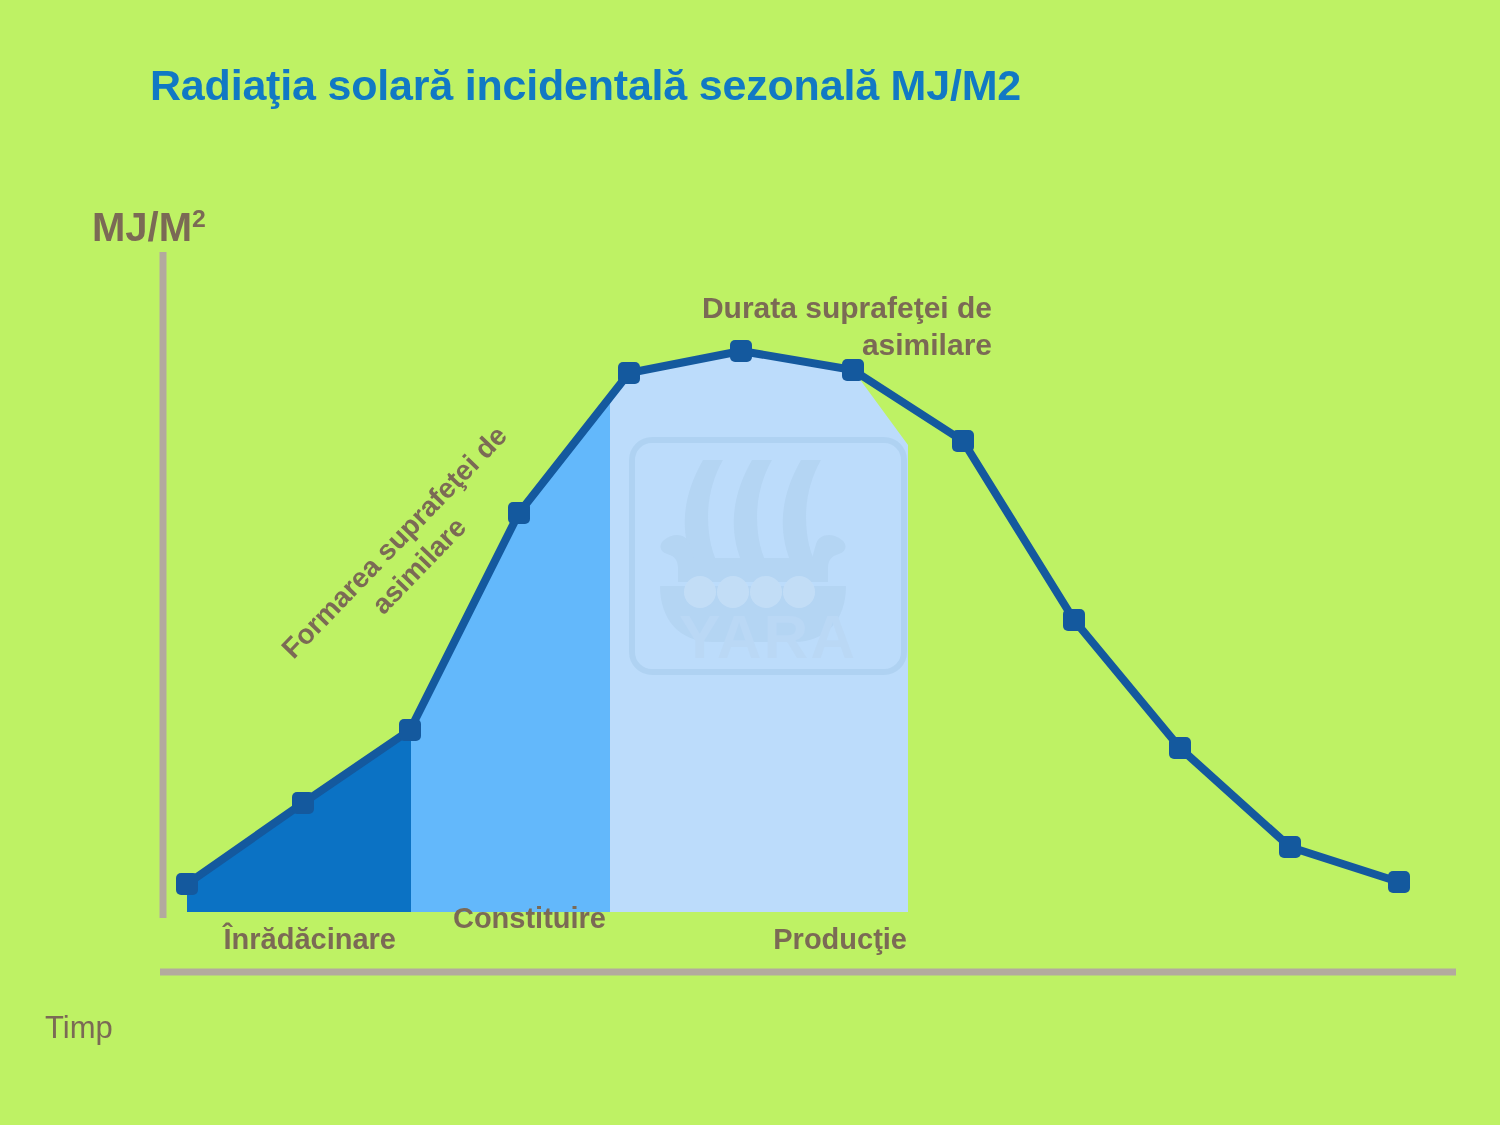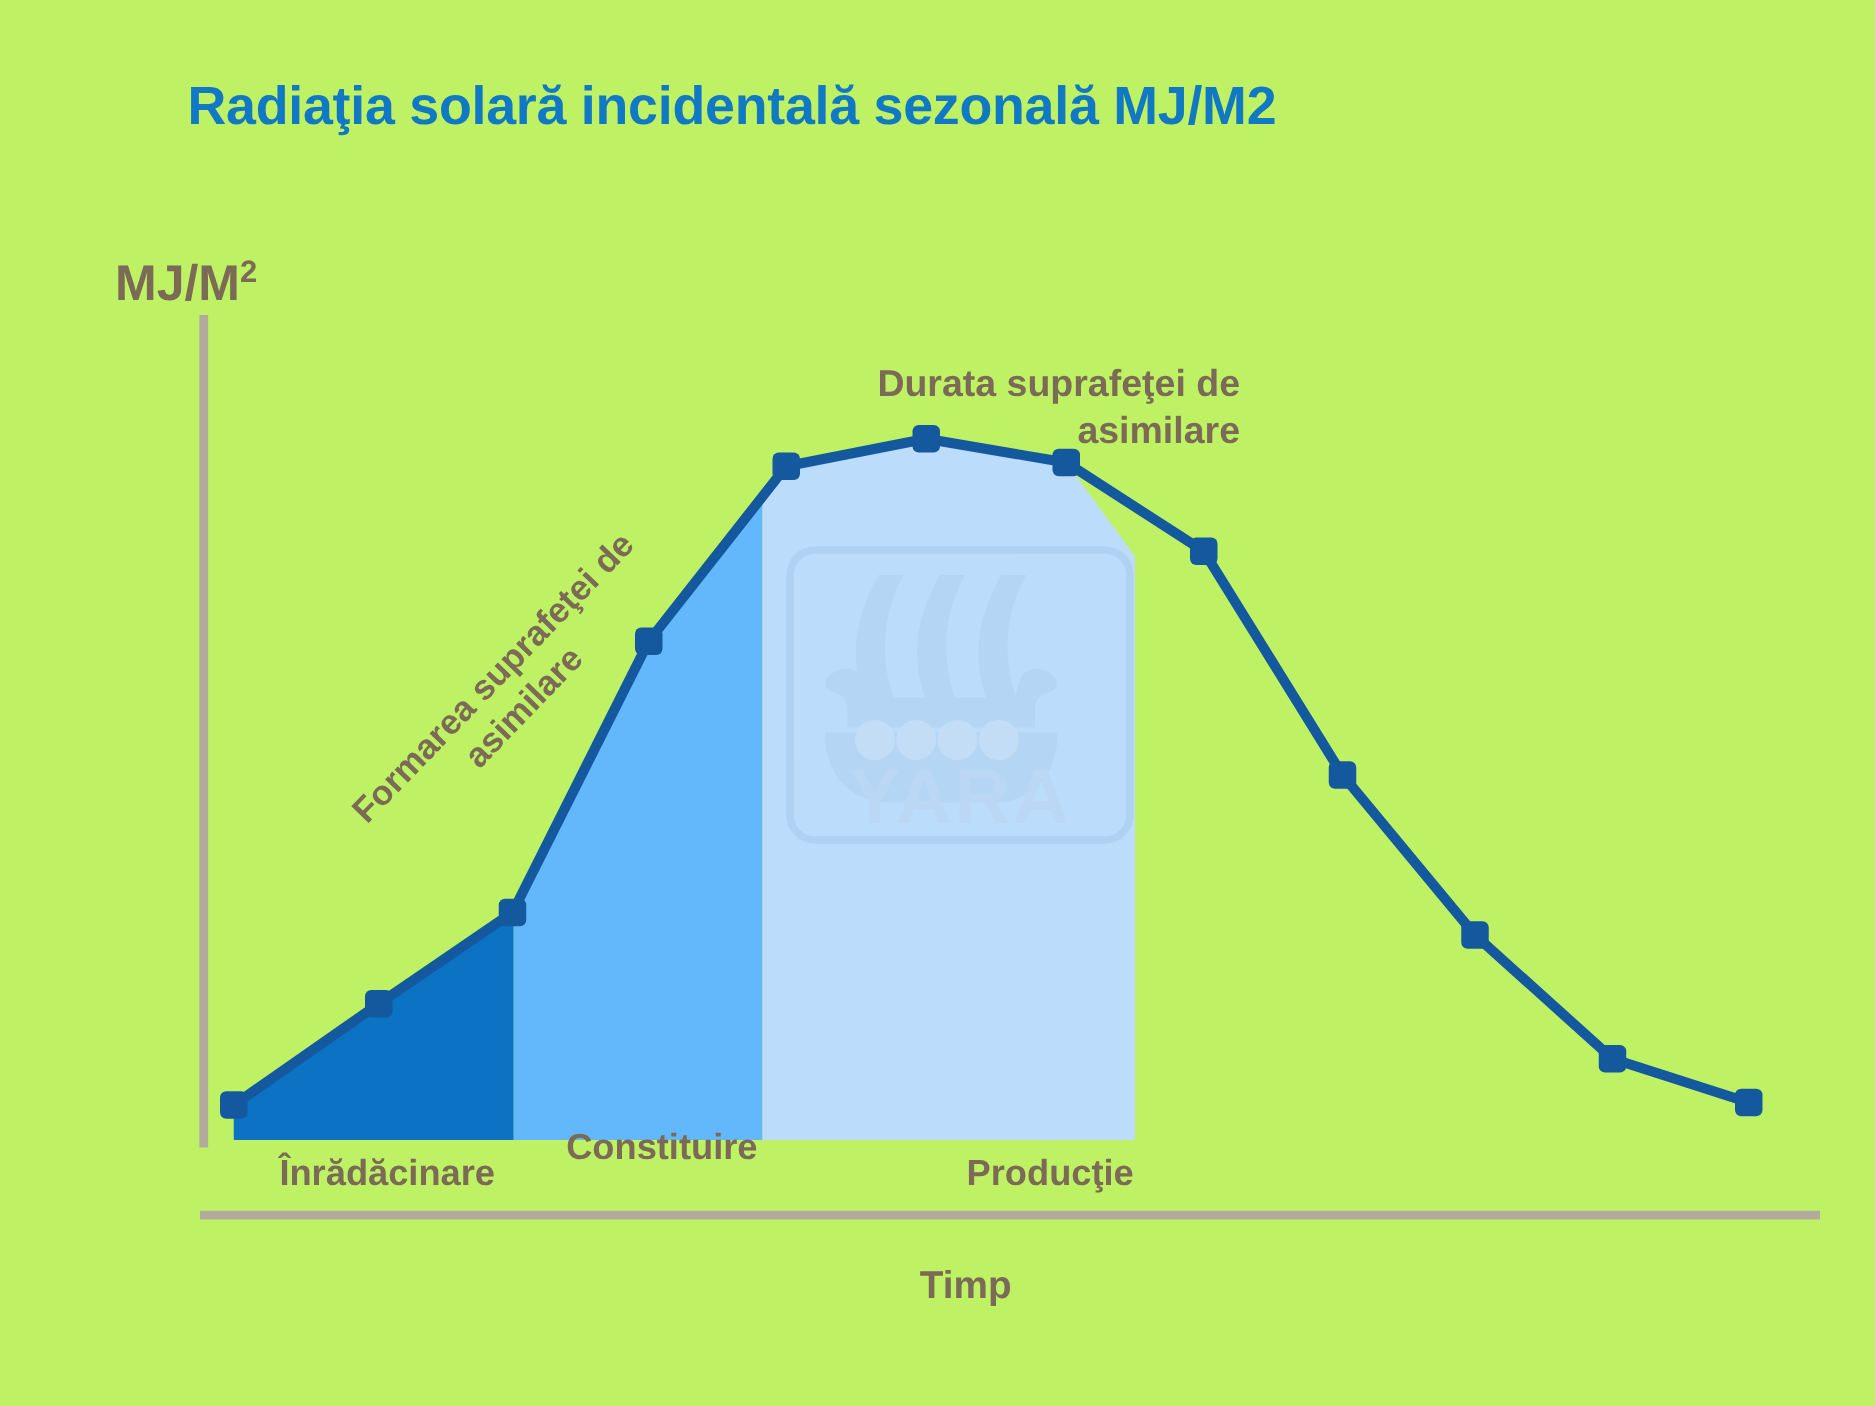--- a/index.html
+++ b/index.html
@@ -48,23 +48,22 @@
     vertical-align: super;
     line-height: 0;
   }
 
   
   #x-axis-title {
     position: absolute;
     left: 0;
     top: 1010px;
     width: 1500px;
-    text-align: center;
     font-size: 31px;
-    font-weight: bold;
+    font-weight: normal;
     color: #7B6A55;
   }
   #x-axis-title-inner {
     display: inline-block;
     margin-left: 45px;
   }
 
   
   #plot {
     position: absolute;

